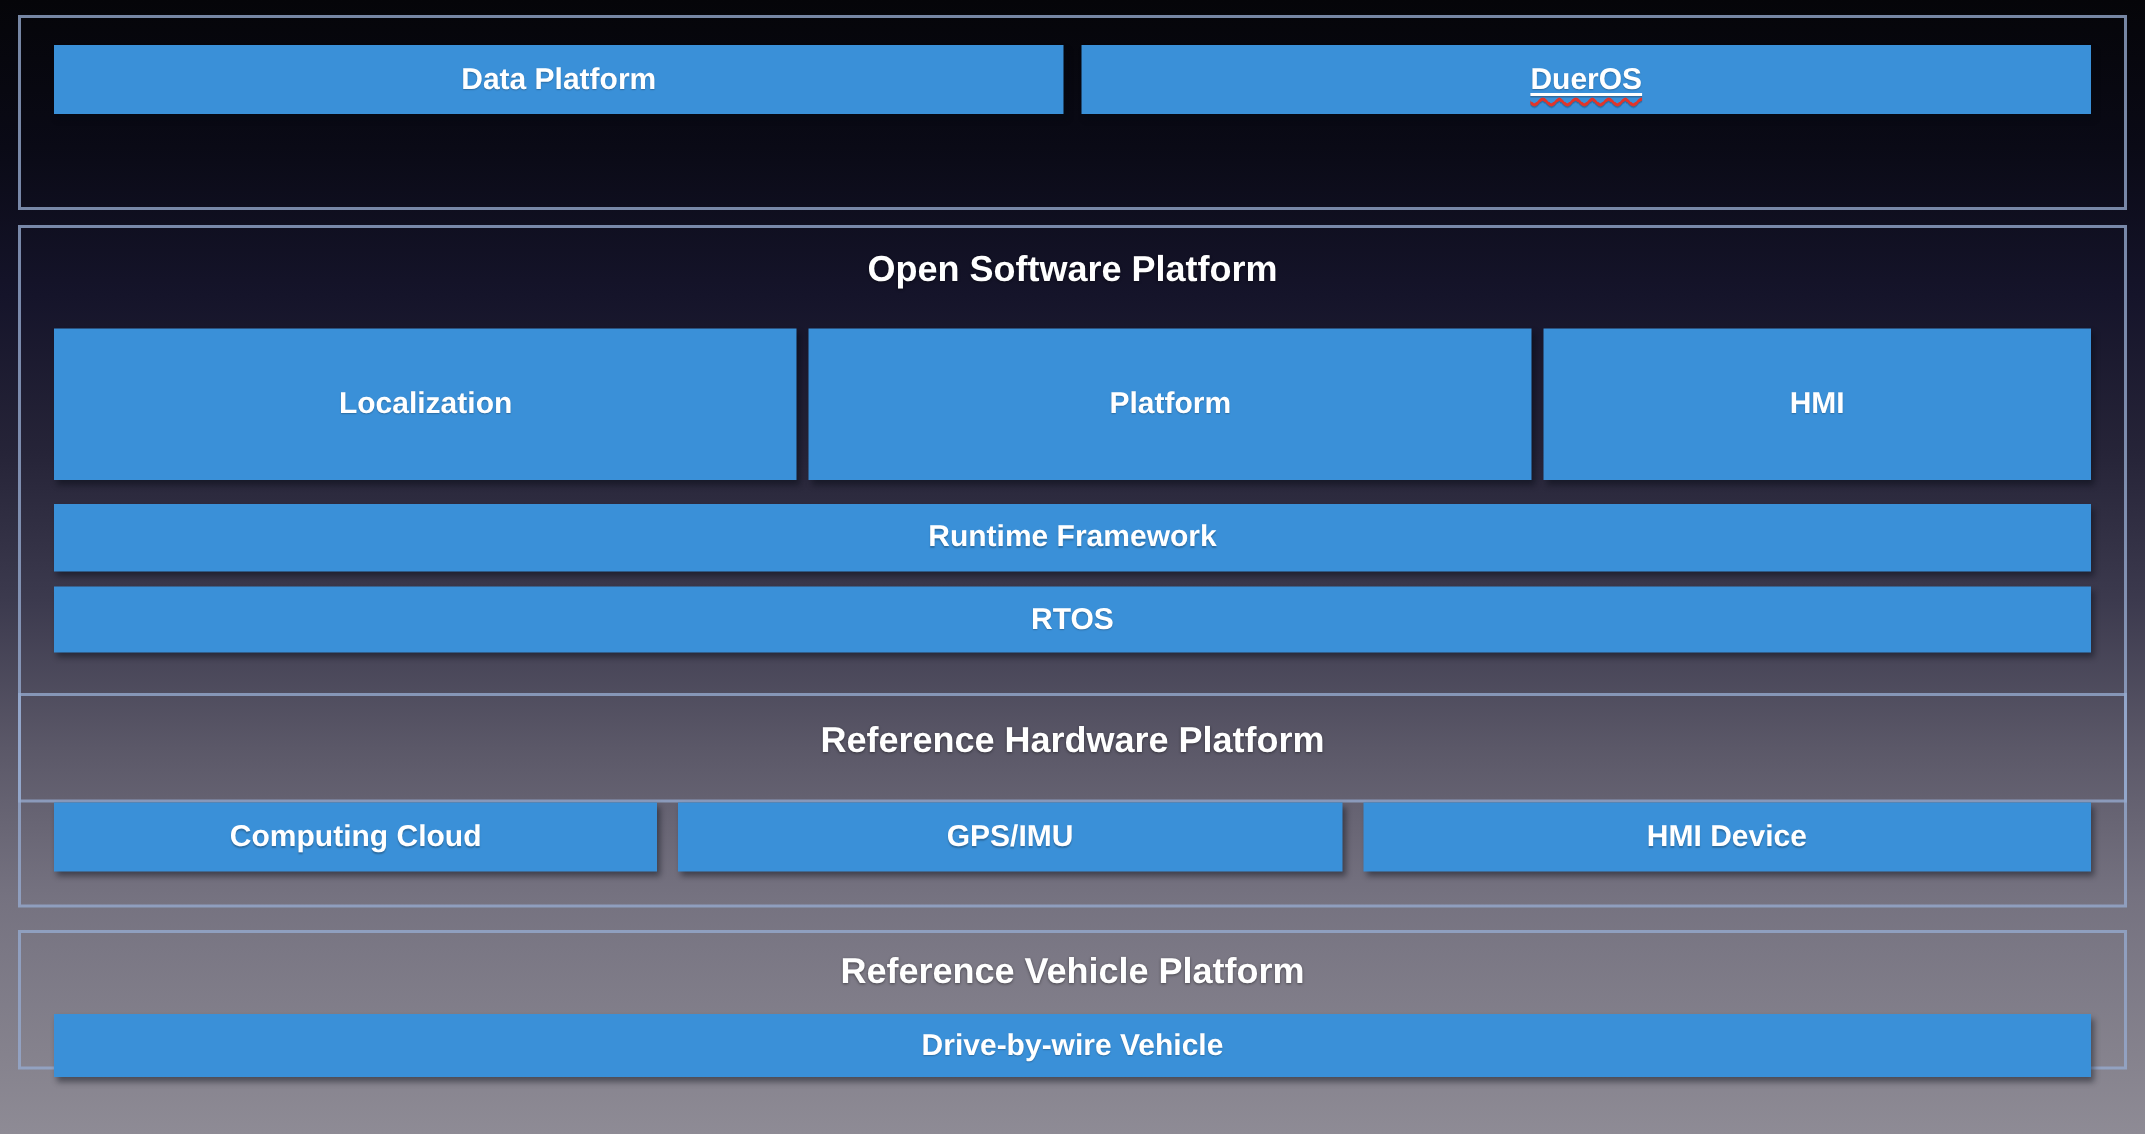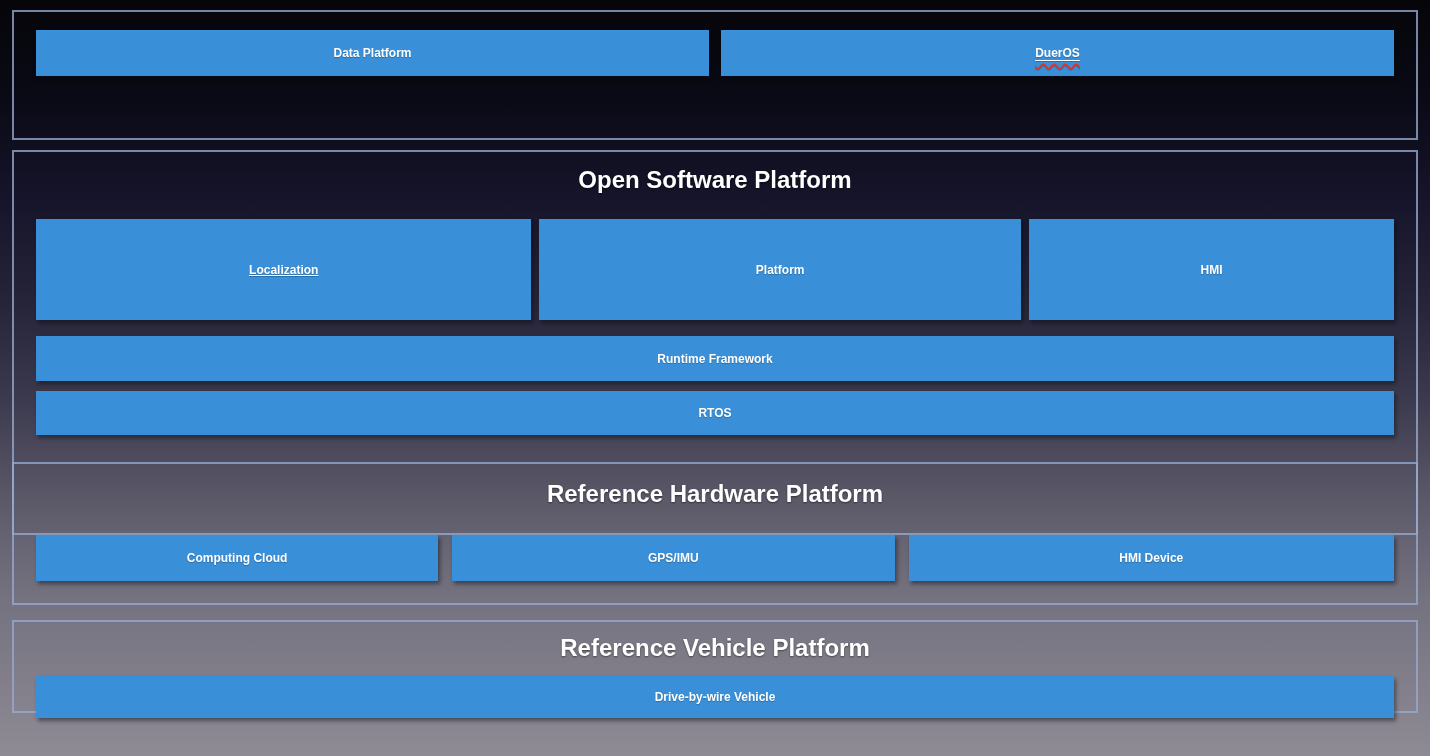--- a/index.html
+++ b/index.html
@@ -47,36 +47,36 @@
   .s1 .section-title { margin-top: 14px; }
   .s2 .section-title { margin-top: 13px; }
   .s3 .section-title { margin-top: 15px; }
   .s4 .section-title { margin-top: 11px; }
 
   .row { display: flex; }
   .box {
     background: #3a90d8;
     color: #ffffff;
     font-weight: bold;
-    font-size: 12px;
+    font-size: 20px;
     display: flex;
     align-items: center;
     justify-content: center;
     box-shadow: 2px 3px 4px rgba(5, 8, 18, 0.45);
     text-shadow: 0 1px 1px rgba(0,0,0,0.25);
   }
 
   
   .s1 .row { margin-top: 18px; gap: 12px; }
   .s1 .box { height: 46px; flex: 1; }
 
   
   .s2 .modules { margin-top: 25px; gap: 8px; }
   .s2 .modules .box { height: 101px; }
-  .mod-localization { flex: 494; text-decoration: underline; }
+  .mod-localization { flex: 494; }
   .mod-control      { flex: 480; }
   .mod-hmi          { flex: 364; }
   .layer { margin-top: 16px; height: 45px; }
   .layer-rtos { margin-top: 10px; height: 44px; }
 
   
   .s3 .row { margin-top: 27px; gap: 14px; }
   .s3 .box { height: 46px; }
   .hw-computing { flex: 401; }
   .hw-gps       { flex: 441; }

